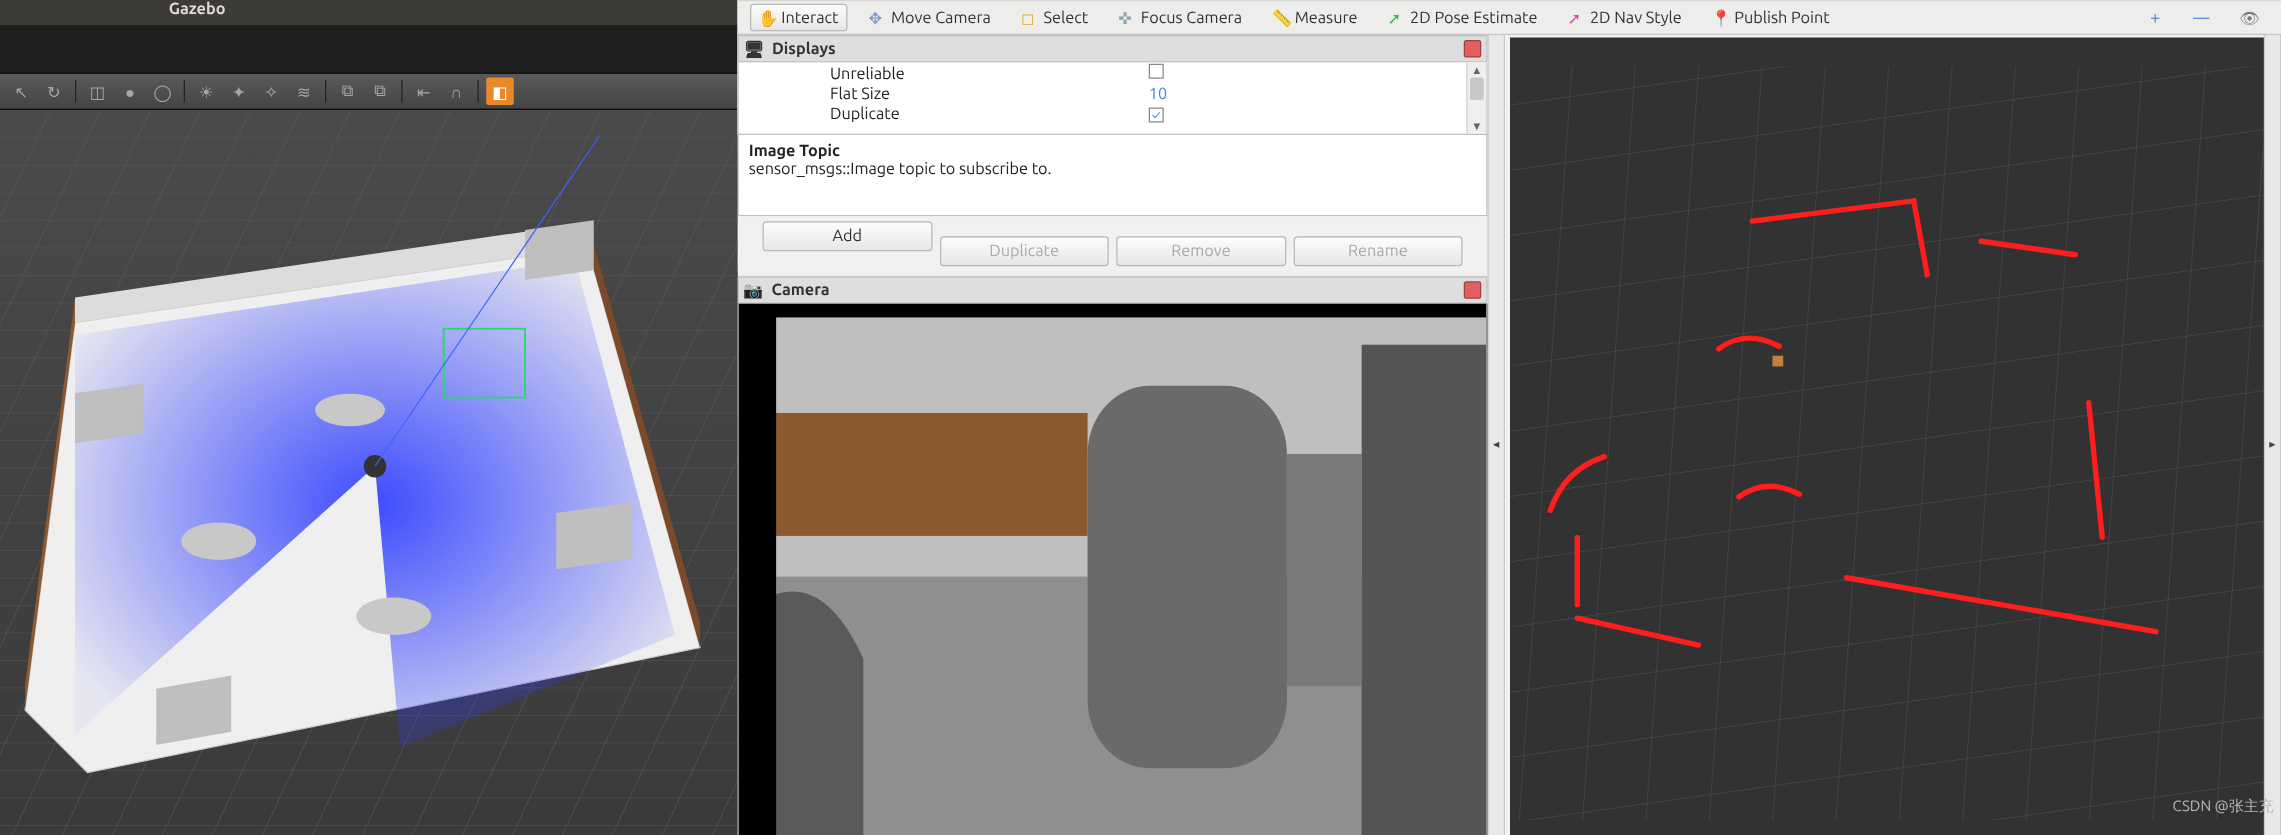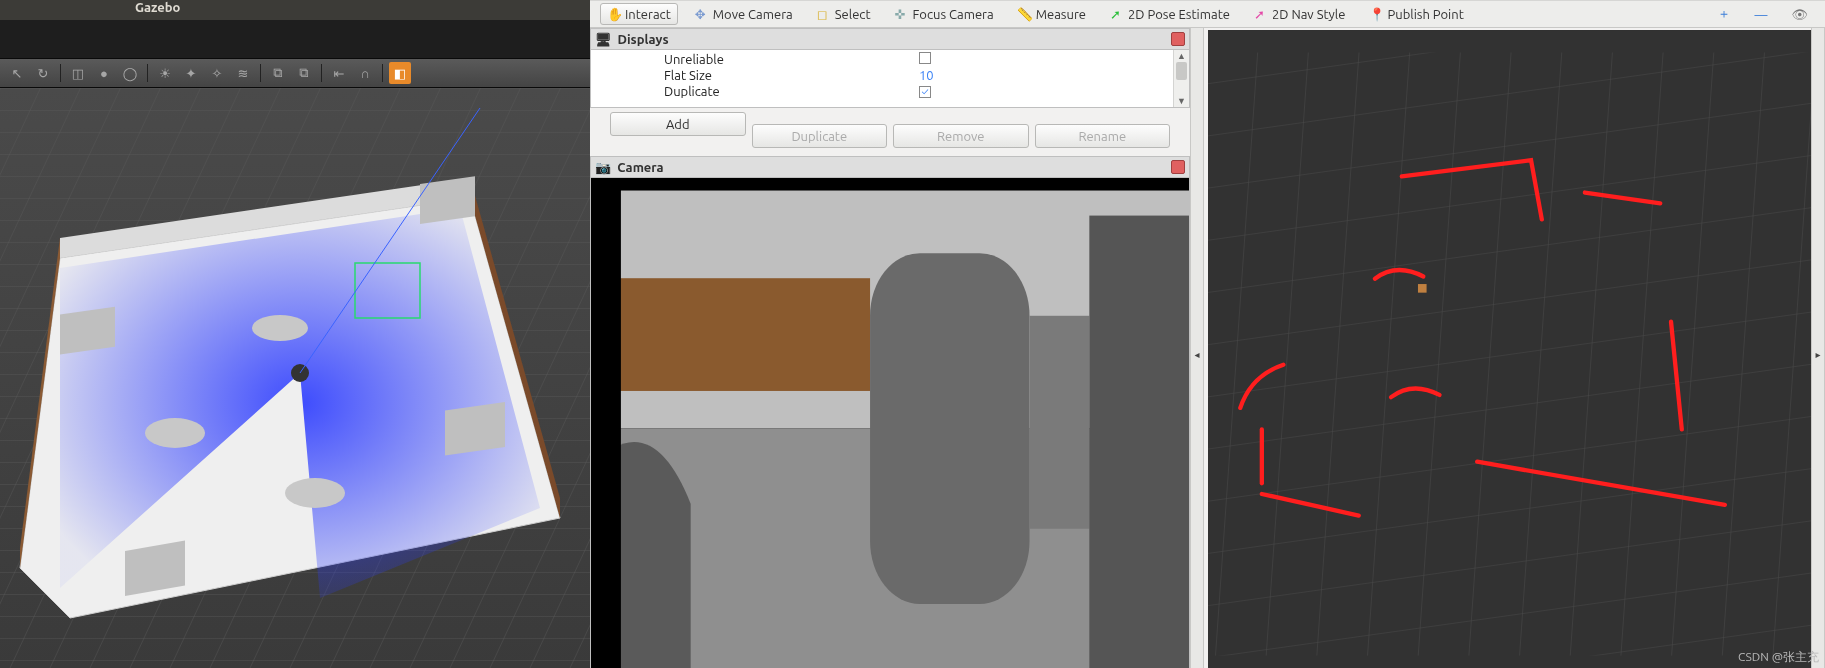--- a/index.html
+++ b/index.html
@@ -47,21 +47,21 @@
 .btn-row button:disabled { color:#aaa; cursor:default;margin-top:12px; }
 
 .camera-title { margin-top:4px; }
 .camera-view { flex:1; background:#000; position:relative; overflow:hidden; border:1px solid #bfbfbf; border-top:none; }
 .rviz-3d { flex:1; background:#323232; position:relative; overflow:hidden; margin:2px 0 2px 4px; }
 .side-handle { width:14px; background:#e8e8e6; border-left:1px solid #c8c8c6; border-right:1px solid #c8c8c6; display:flex; align-items:center; justify-content:center; color:#444; cursor:pointer; font-size:10px; }
 
 .far-right { width:40px; background:#f2f1f0; border-left:1px solid #c8c8c6; display:flex; flex-direction:column; align-items:center; padding-top:6px; gap:6px; }
 .far-right .iconbox { width:28px; height:20px; background:#ddd; border:1px solid #bbb; }
 
-.watermark { position:absolute; right:6px; bottom:2px; color:#b8b8b8; font-size:12px; pointer-events:none; }
+.watermark { position:absolute; right:6px; bottom:14px; color:#b8b8b8; font-size:12px; pointer-events:none; }
 
 
 .cb { width:12px; height:12px; border:1px solid #888; background:#fff; display:inline-block; text-align:center; line-height:10px; font-size:10px; }
 </style>
 </head>
 <body>
 
 <div class="gazebo">
   <div class="gz-titlebar">
     <span>Gazebo</span>
@@ -189,20 +189,24 @@
             <div class="v"><span class="cb">✓</span></div>
           </div>
         </div>
         <div class="prop-scroll">
           <div class="arr" style="top:0">▲</div>
           <div class="thumb"></div>
           <div class="arr" style="bottom:0">▼</div>
         </div>
       </div>
 
+      <div class="desc-box">
+        <b>Image Topic</b><br>
+        <span>sensor_msgs::Image topic to subscribe to.</span>
+      </div>
 
       <div class="btn-row">
         <button>Add</button>
         <button disabled="">Duplicate</button>
         <button disabled="">Remove</button>
         <button disabled="">Rename</button>
       </div>
 
       <div class="panel-title camera-title">
         <span>📷</span>

